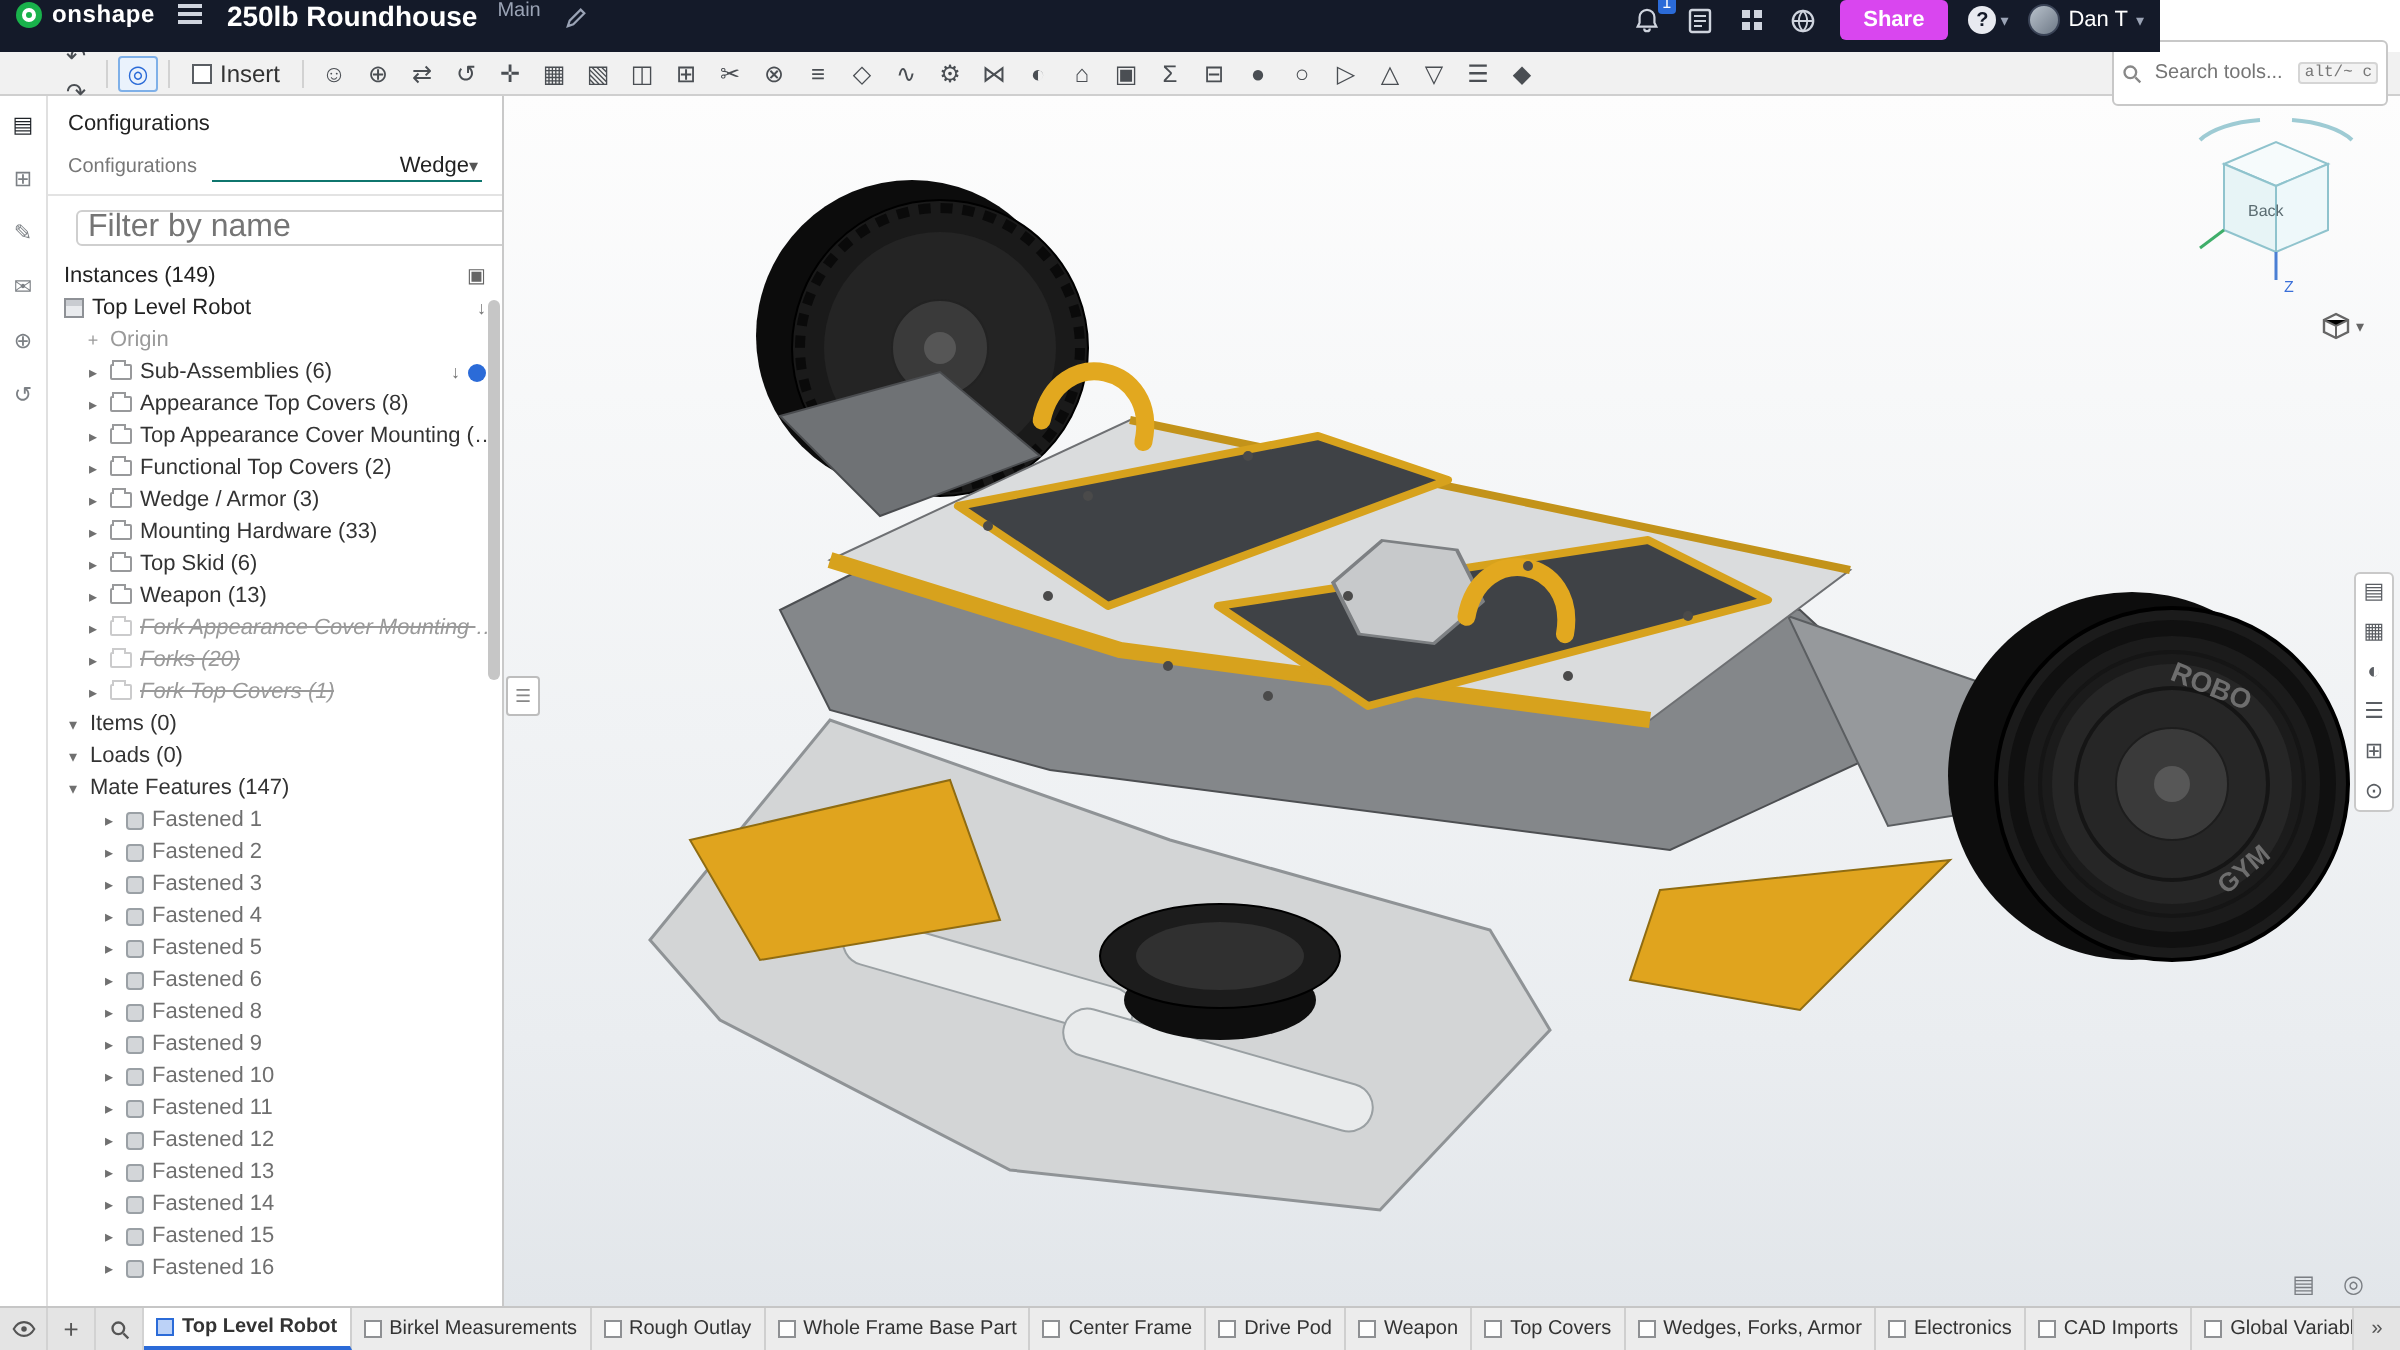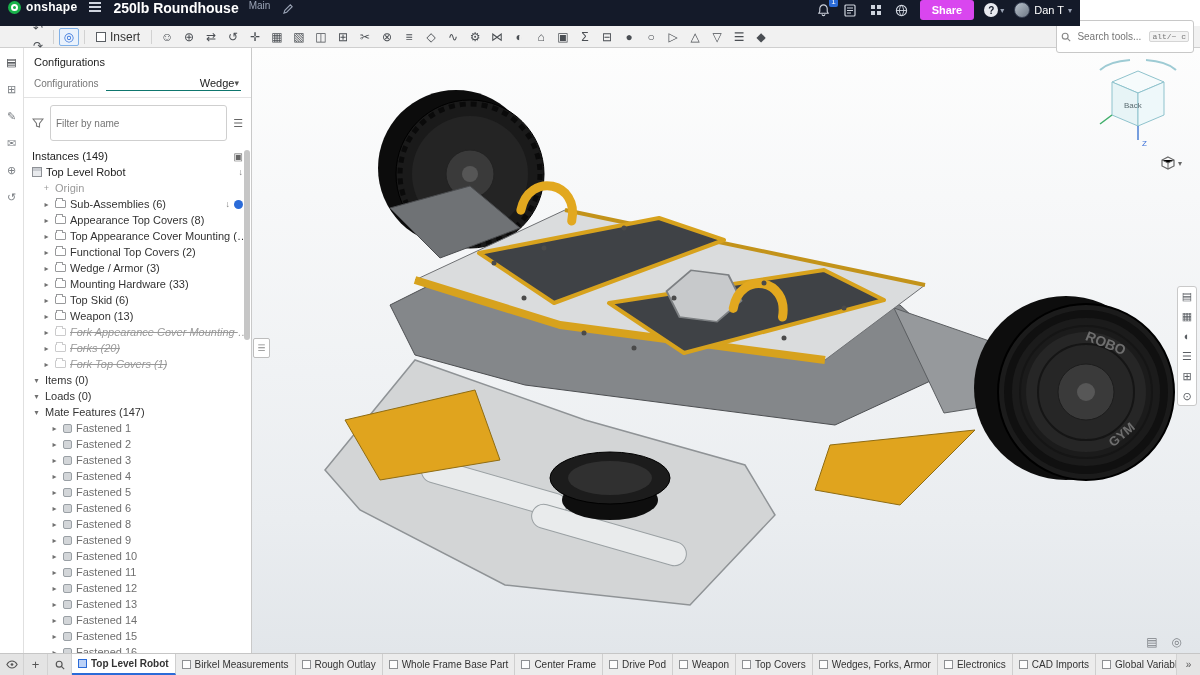--- a/index.html
+++ b/index.html
@@ -59,21 +59,21 @@
     border-right:1px solid #c9c9c9;z-index:27;font-size:11px;color:#333;overflow:hidden}
   .panel-scroll{position:absolute;right:1px;top:102px;width:6px;height:190px;background:#c6c6c6;border-radius:3px}
   .cfg-header{padding:8px 10px 4px;font-size:11px;color:#222}
   .cfg-row{display:flex;align-items:center;gap:8px;padding:4px 10px 6px;border-bottom:1px solid #e3e3e3}
   .cfg-label{font-size:10px;color:#777}
   .cfg-select{flex:1;display:flex;align-items:center;justify-content:flex-end;
     border-bottom:1px solid #0f766e;padding:1px 2px;cursor:pointer}
   .cfg-value{font-size:11px;color:#222}
   .sel-caret{font-size:9px;color:#555}
   .filter-row{display:flex;align-items:center;gap:6px;padding:7px 8px}
-  .filter-input{flex:1;border:1px solid #cfcfcf;border-radius:3px;height:36px;font-size:10px;
+  .filter-input{flex:1;border:1px solid #cfcfcf;border-radius:3px;height:18px;font-size:16px;
     padding:0 5px;outline:none;font-family:inherit}
   .list-ico{font-size:11px;color:#666;cursor:pointer}
   .inst-head{display:flex;align-items:center;justify-content:space-between;padding:2px 8px 2px 8px;color:#222}
   .inst-head .hico{font-size:10px;color:#666;cursor:pointer}
   .trow{display:flex;align-items:center;height:16px;gap:4px;padding-left:8px;cursor:pointer;white-space:nowrap}
   .chev{width:9px;font-size:8px;color:#707070;text-align:center;flex:none}
   .cube-ic{width:10px;height:10px;border:1px solid #8e9196;background:#e9ebee;flex:none;position:relative}
   .cube-ic::after{content:"";position:absolute;left:0;top:0;width:100%;height:3px;background:#c9ccd1}
   .folder{width:11px;height:8px;border:1px solid #98999b;border-radius:1px;position:relative;background:#fff;flex:none}
   .folder::before{content:"";position:absolute;top:-3px;left:0;width:5px;height:2px;

